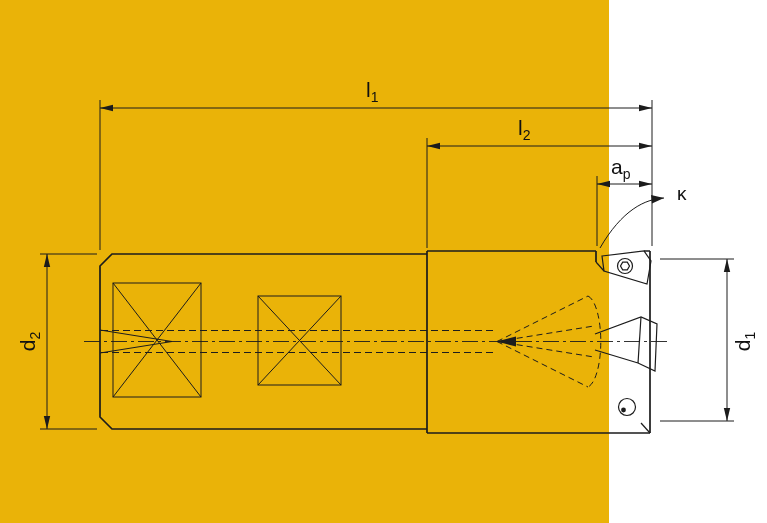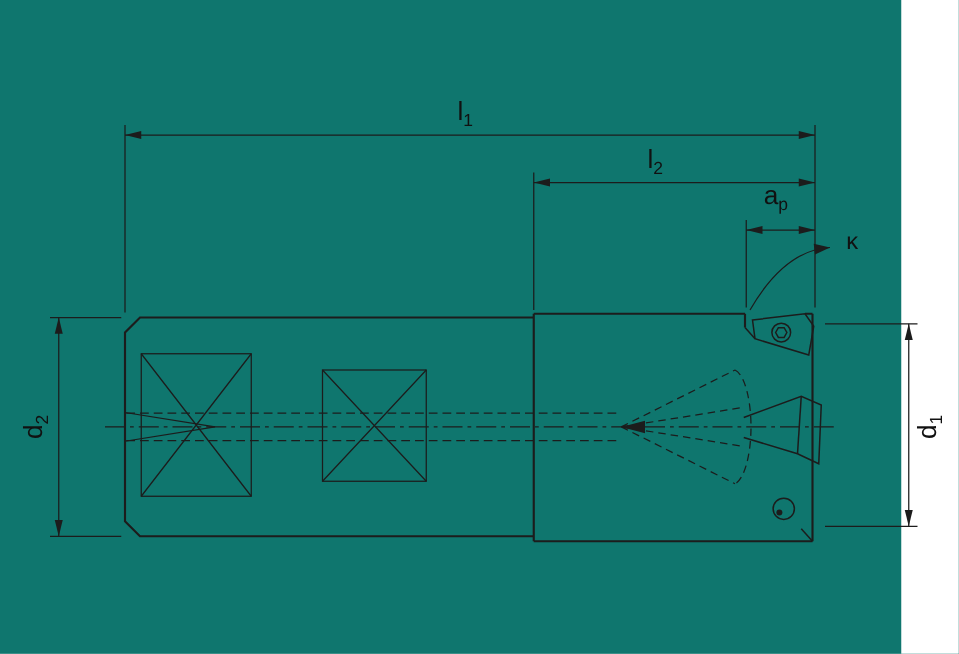--- a/index.html
+++ b/index.html
@@ -1,17 +1,17 @@
 <!DOCTYPE html>
 <html style="--line-color: #1c1c1c;"><head>
 <meta charset="utf-8">
 <style>
   html,body{margin:0;padding:0;}
   body{width:767px;height:523px;background:#fff;overflow:hidden;}
-  .stage{position:relative;width:721px;height:523px;font-family:"Liberation Sans",sans-serif;background:#0f766e;}
+  .stage{position:relative;width:609px;height:523px;font-family:"Liberation Sans",sans-serif;background:#eab308;}
   .stage svg{position:absolute;left:0;top:0;color:var(--line-color,#1c1c1c);}
   .dim-label{position:absolute;font-size:21px;color:#111;line-height:1;white-space:nowrap;}
   .dim-label .sub{font-size:14px;position:relative;top:5px;}
   .rot{width:40px;text-align:center;transform:rotate(-90deg);transform-origin:center;}
   .kappa{font-size:19px;}
 </style>
 </head>
 <body style="background: rgb(255, 255, 255);">
 
 <div class="stage">
@@ -97,21 +97,21 @@
   </svg>
 
   <div class="dim-label" style="left:366px;top:79px">
     <span>l</span><span class="sub">1</span>
   </div>
 
   <div class="dim-label" style="left:518px;top:117px">
     <span>l</span><span class="sub">2</span>
   </div>
 
-  <div class="dim-label" style="left:611px;top:146px">
+  <div class="dim-label" style="left:611px;top:156px">
     <span>a</span><span class="sub">p</span>
   </div>
 
   <div class="dim-label kappa" style="left:677px;top:184px">
     <span>κ</span><span class="sub"></span>
   </div>
 
   <div class="dim-label rot" style="left:7px;top:331px">
     <span>d</span><span class="sub">2</span>
   </div>

